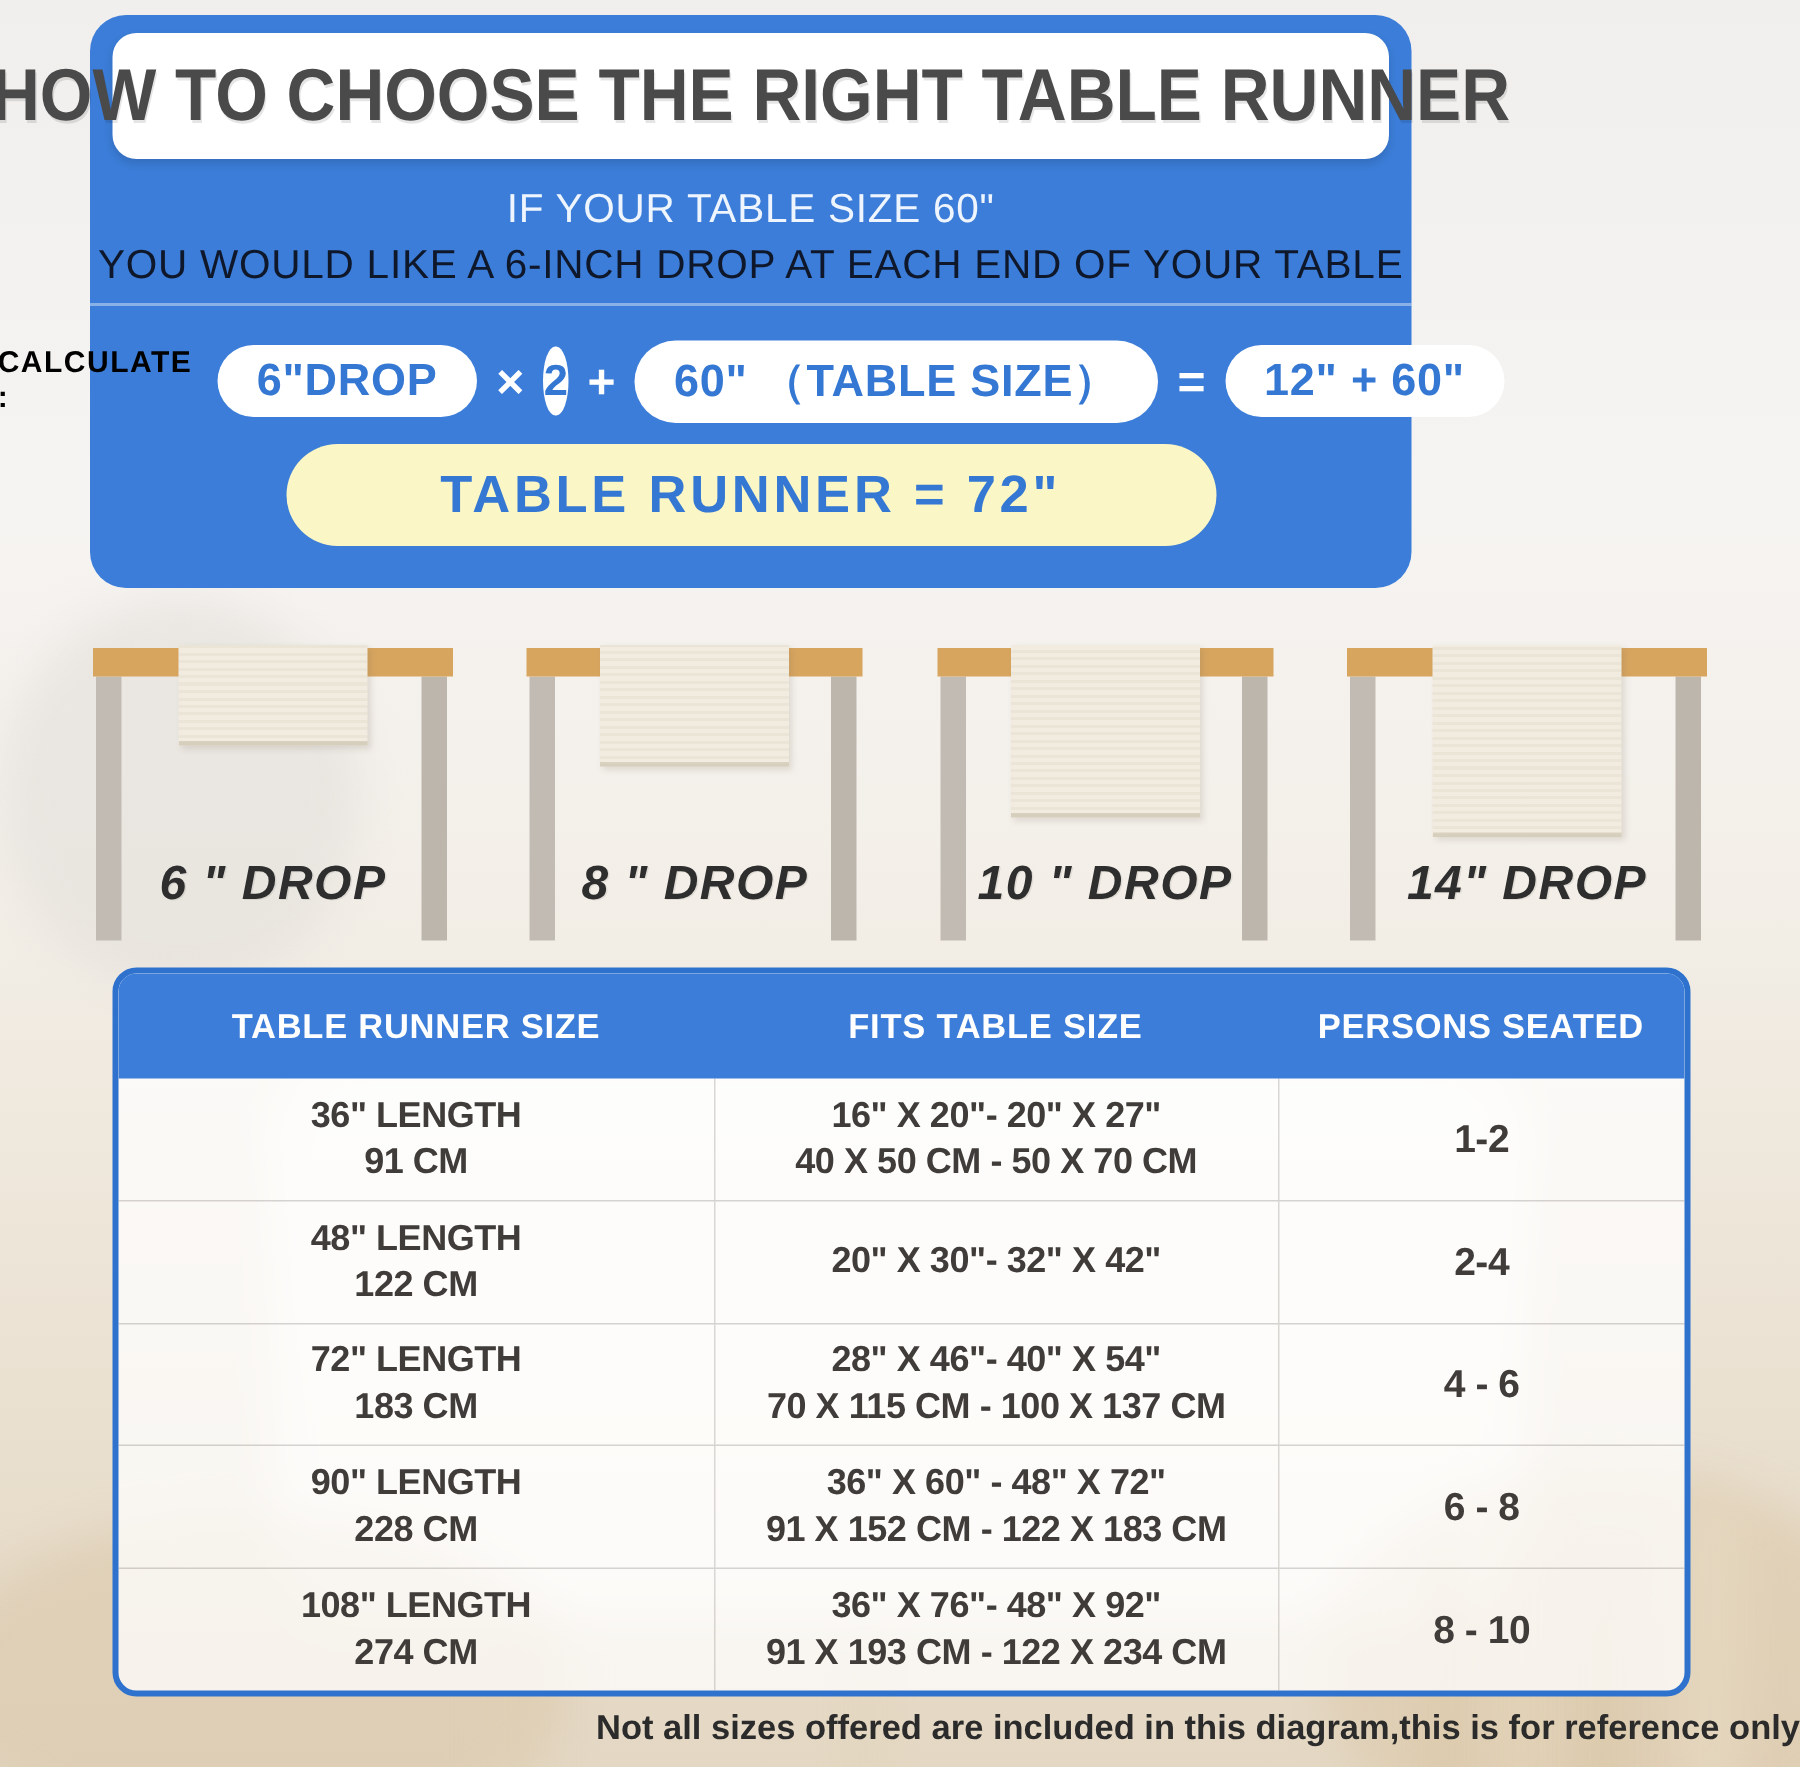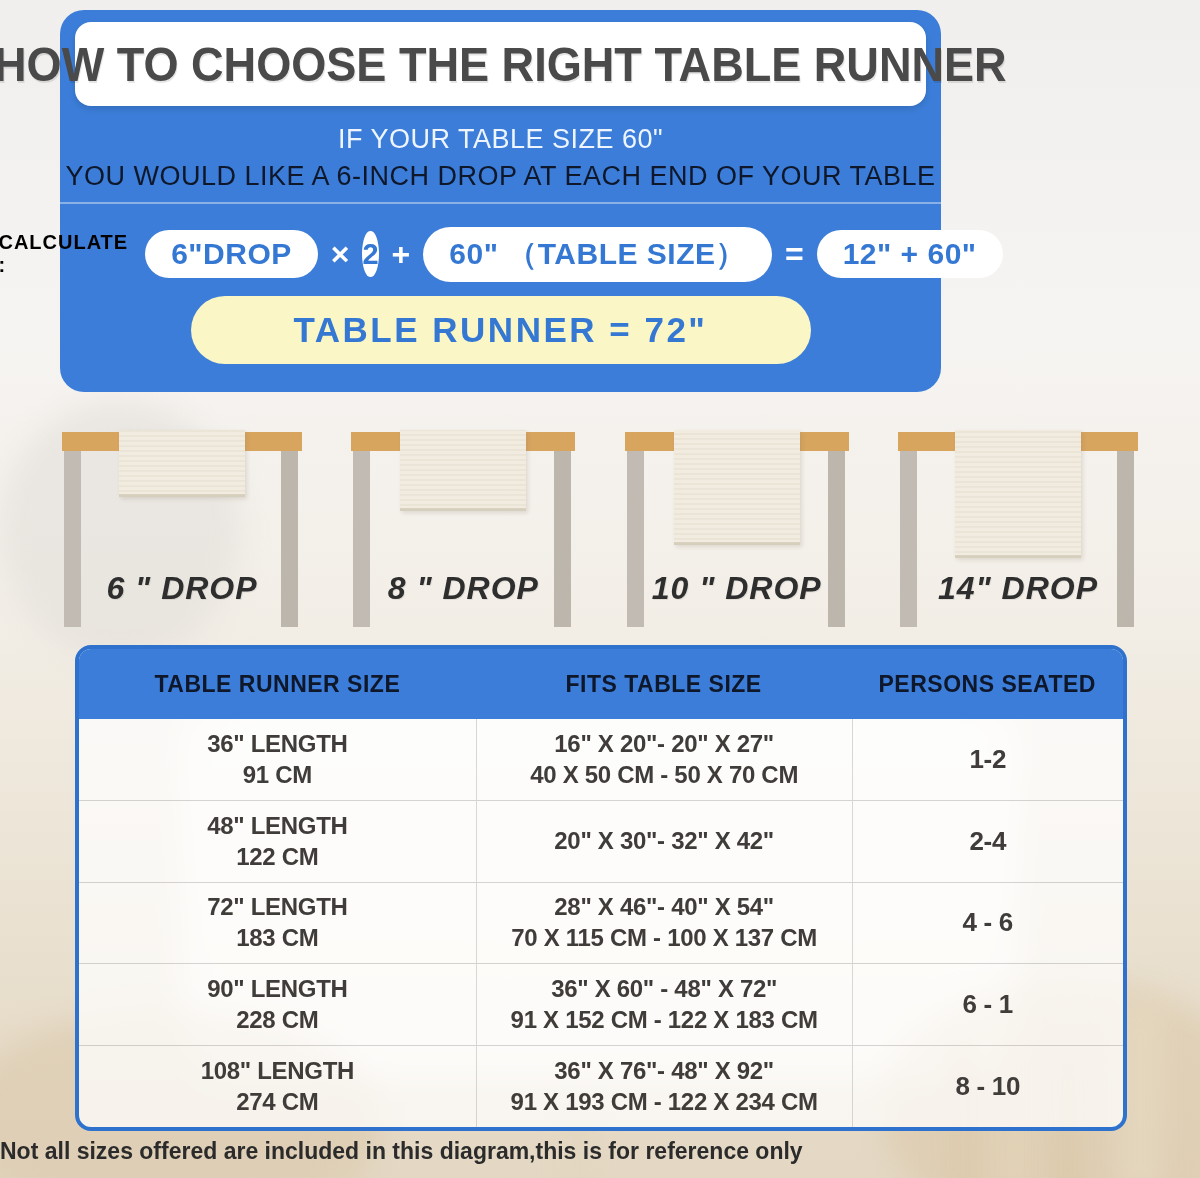--- a/index.html
+++ b/index.html
@@ -97,36 +97,36 @@
   .size-card {
     position:absolute; left:75px; top:645px; width:1052px; height:486px;
     border:4px solid #2e72ce; border-radius:16px; overflow:hidden;
     background:rgba(255,255,255,.74);
     display:flex; flex-direction:column;
   }
   .card-header {
     height:70px; flex:0 0 70px; background:#3b7dd8;
     display:grid; grid-template-columns:38% 36% 26%; align-items:center;
   }
-  .card-header .hcell { text-align:center; color:#0f172a; font-size:23px; font-weight:800; letter-spacing:.5px; }
+  .card-header .hcell { text-align:center; color:#ffffff; font-size:23px; font-weight:800; letter-spacing:.5px; }
   .card-body { flex:1; display:flex; flex-direction:column; }
   .row {
     flex:1; display:grid; grid-template-columns:38% 36% 26%;
   }
   .row + .row { border-top:1px solid rgba(110,105,100,.28); }
   .cell {
     display:flex; flex-direction:column; align-items:center; justify-content:center; gap:3px;
     color:#3f3c39; font-weight:700; text-align:center;
   }
   .cell.c2, .cell.c3 { border-left:1px solid rgba(110,105,100,.25); }
   .cell .ln { font-size:24px; letter-spacing:-.3px; white-space:nowrap; }
   .cell.c3 .ln { font-size:26px; }
 
   .footnote {
-    position:absolute; left:0; right:0; top:1138px; text-align:left;
+    position:absolute; left:16px; right:0; top:1138px; text-align:right;
     font-size:23px; font-weight:700; color:#2b2b2b;
   }
 </style>
 </head>
 <body>
 
 <div class="canvas">
 
   <div class="bg">
     <div class="blob-table"></div>
@@ -246,21 +246,21 @@
       <div class="row">
         <div class="cell c1">
           <span class="ln">90" LENGTH</span>
           <span class="ln">228 CM</span>
         </div>
         <div class="cell c2">
           <span class="ln">36" X 60" - 48" X 72"</span>
           <span class="ln">91 X 152 CM - 122 X 183 CM</span>
         </div>
         <div class="cell c3">
-          <span class="ln">6 - 1</span>
+          <span class="ln">6 - 8</span>
         </div>
       </div>
 
       <div class="row">
         <div class="cell c1">
           <span class="ln">108" LENGTH</span>
           <span class="ln">274 CM</span>
         </div>
         <div class="cell c2">
           <span class="ln">36" X 76"- 48" X 92"</span>

